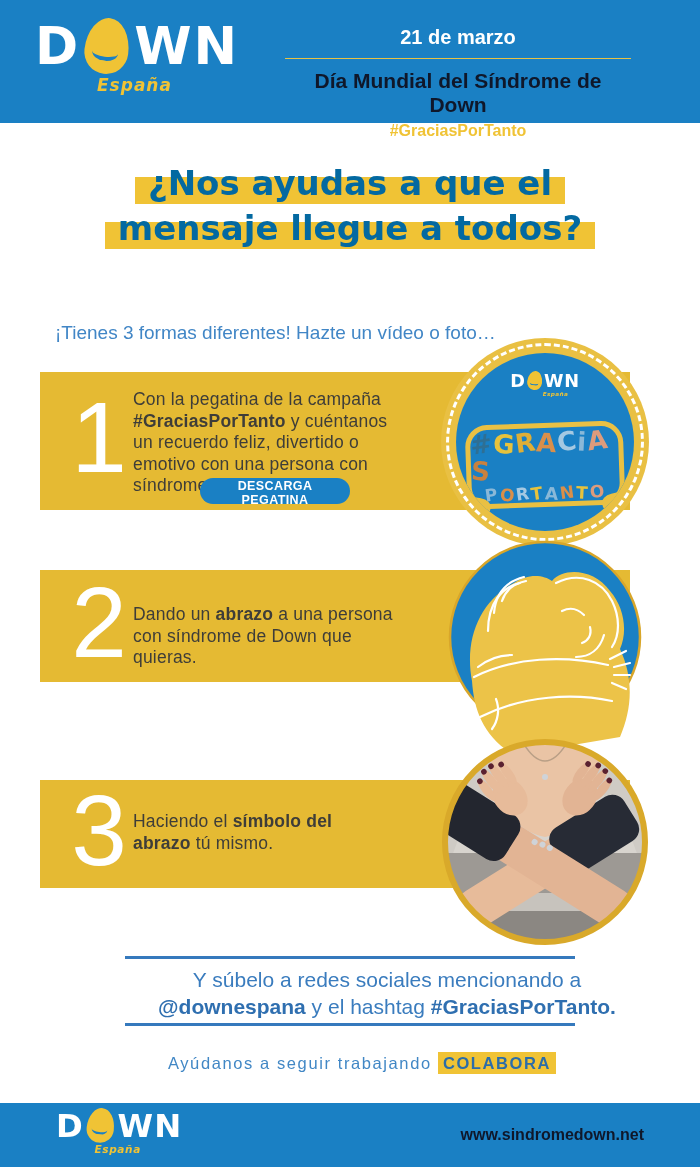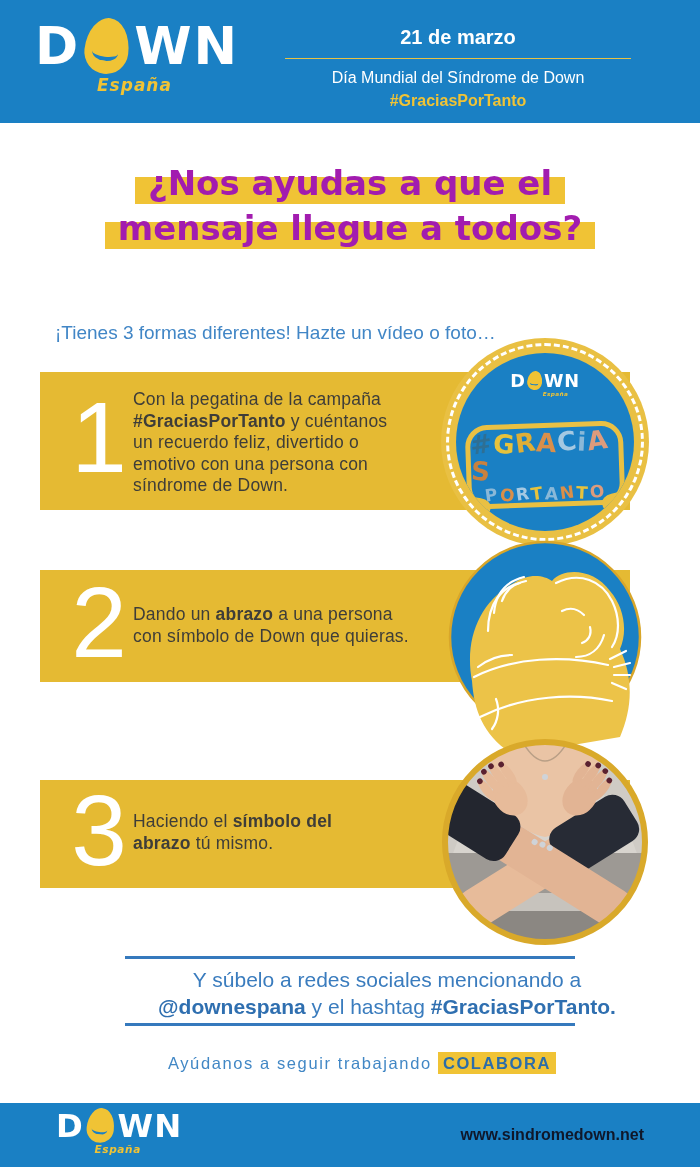--- a/index.html
+++ b/index.html
@@ -20,29 +20,29 @@
          border-bottom:4px solid #1a80c4;border-radius:50%;}
   .logo-sub{font-family:"DejaVu Sans",sans-serif;font-style:italic;font-weight:700;
             color:#f0c335;font-size:17px;margin:1px 0 0 62px;letter-spacing:1px;}
   .logo-hdr{left:35px;top:18px;}
   .logo-ftr{left:56px;top:5px;transform:scale(.62);transform-origin:top left;}
 
   
   .hdr-right{position:absolute;left:285px;top:26px;width:346px;text-align:center;}
   .hdr-date{color:#fff;font-weight:700;font-size:20px;}
   .hdr-rule{height:1px;background:#e6c245;margin:9px 0 10px;}
-  .hdr-evt{color:#ffffff;font-weight:400;font-size:16px;}
+  .hdr-evt{color:#0f172a;font-weight:700;font-size:21px;}
   .hdr-tag{color:#f0c335;font-weight:700;font-size:16px;margin-top:5px;}
 
   
   .headline{position:absolute;left:0;top:177px;width:700px;text-align:center;}
   .hl-row{height:27px;}
   .hl{display:inline-block;background:#f0c335;height:27px;padding:0 13px;}
   .hl>span{position:relative;top:-14px;font-family:"DejaVu Sans",sans-serif;
-           font-weight:700;font-size:34px;color:#a21caf;white-space:nowrap;}
+           font-weight:700;font-size:34px;color:#0369a1;white-space:nowrap;}
   .hl-row2{margin-top:18px;}
 
   .intro{position:absolute;left:55px;top:322px;font-size:19px;color:#4186c6;}
 
   
   .step{position:absolute;left:40px;width:590px;background:#e5ba33;}
   .step1{top:372px;height:138px;}
   .step2{top:570px;height:112px;}
   .step3{top:780px;height:108px;}
   .step-num{position:absolute;left:26px;top:50%;transform:translateY(-54%);
@@ -121,20 +121,21 @@
   <div class="headline">
     <div class="hl-row"><span class="hl"><span>¿Nos ayudas a que el</span></span></div>
     <div class="hl-row hl-row2"><span class="hl"><span>mensaje llegue a todos?</span></span></div>
   </div>
 
   <div class="intro">¡Tienes 3 formas diferentes! Hazte un vídeo o foto…</div>
 
   <section class="step step1">
     <div class="step-num">1</div>
     <div class="step-text"><span>Con la pegatina de la campaña </span><b>#GraciasPorTanto</b><span> y cuéntanos un recuerdo feliz, divertido o emotivo con una persona con síndrome de Down.</span></div>
+    <button class="dl-btn">DESCARGA PEGATINA</button>
   </section>
 
   <div class="badge">
     <div class="badge-dash"></div>
     <div class="badge-inner">
       <div class="logo logo-mini">
         <div class="inner">
           <div class="logo-word">
             <span class="lw">D</span>
             <span class="egg">
@@ -150,21 +151,21 @@
         <div class="bw bw1"><span style="color: rgb(46, 111, 148);">#</span><span style="color: rgb(231, 194, 60);">G</span><span style="color: rgb(223, 174, 54);">R</span><span style="color: rgb(217, 143, 74);">A</span><span style="color: rgb(165, 201, 226);">C</span><span style="color: rgb(138, 184, 216);">i</span><span style="color: rgb(221, 155, 124);">A</span><span style="color: rgb(201, 129, 63);">S</span></div>
         <div class="bw bw2"><span style="color: rgb(138, 184, 216);">P</span><span style="color: rgb(217, 143, 74);">O</span><span style="color: rgb(165, 201, 226);">R</span><span style="color: rgb(255, 255, 255);"> </span><span style="color: rgb(231, 194, 60);">T</span><span style="color: rgb(138, 184, 216);">A</span><span style="color: rgb(217, 143, 74);">N</span><span style="color: rgb(231, 194, 60);">T</span><span style="color: rgb(221, 155, 124);">O</span></div>
         <span class="hand hand-l"></span>
         <span class="hand hand-r"></span>
       </div>
     </div>
   </div>
 
   <section class="step step2">
     <div class="step-num">2</div>
-    <div class="step-text"><span>Dando un </span><b>abrazo</b><span> a una persona con símbolo de Down que quieras.</span></div>
+    <div class="step-text"><span>Dando un </span><b>abrazo</b><span> a una persona con síndrome de Down que quieras.</span></div>
   </section>
 
   <svg class="hug-svg" width="202" height="220" viewBox="0 0 202 220">
     <circle cx="101" cy="98" r="95" fill="#1a80c4" stroke="#d8a62a" stroke-width="2.5"></circle>
     <path d="M28 142 C20 100 36 62 70 44 C84 34 100 36 108 42 C120 28 150 30 166 52
              C180 68 184 92 176 110 C190 140 188 170 176 198 L70 216 C40 198 30 172 28 142 Z" fill="#ecc348"></path>
     <g fill="none" stroke="#ffffff" stroke-width="2.2" stroke-linecap="round">
       <path d="M50 74 C52 52 64 42 80 38"></path>
       <path d="M44 92 C44 64 58 48 76 44"></path>
       <path d="M58 62 C62 50 72 44 82 42"></path>

